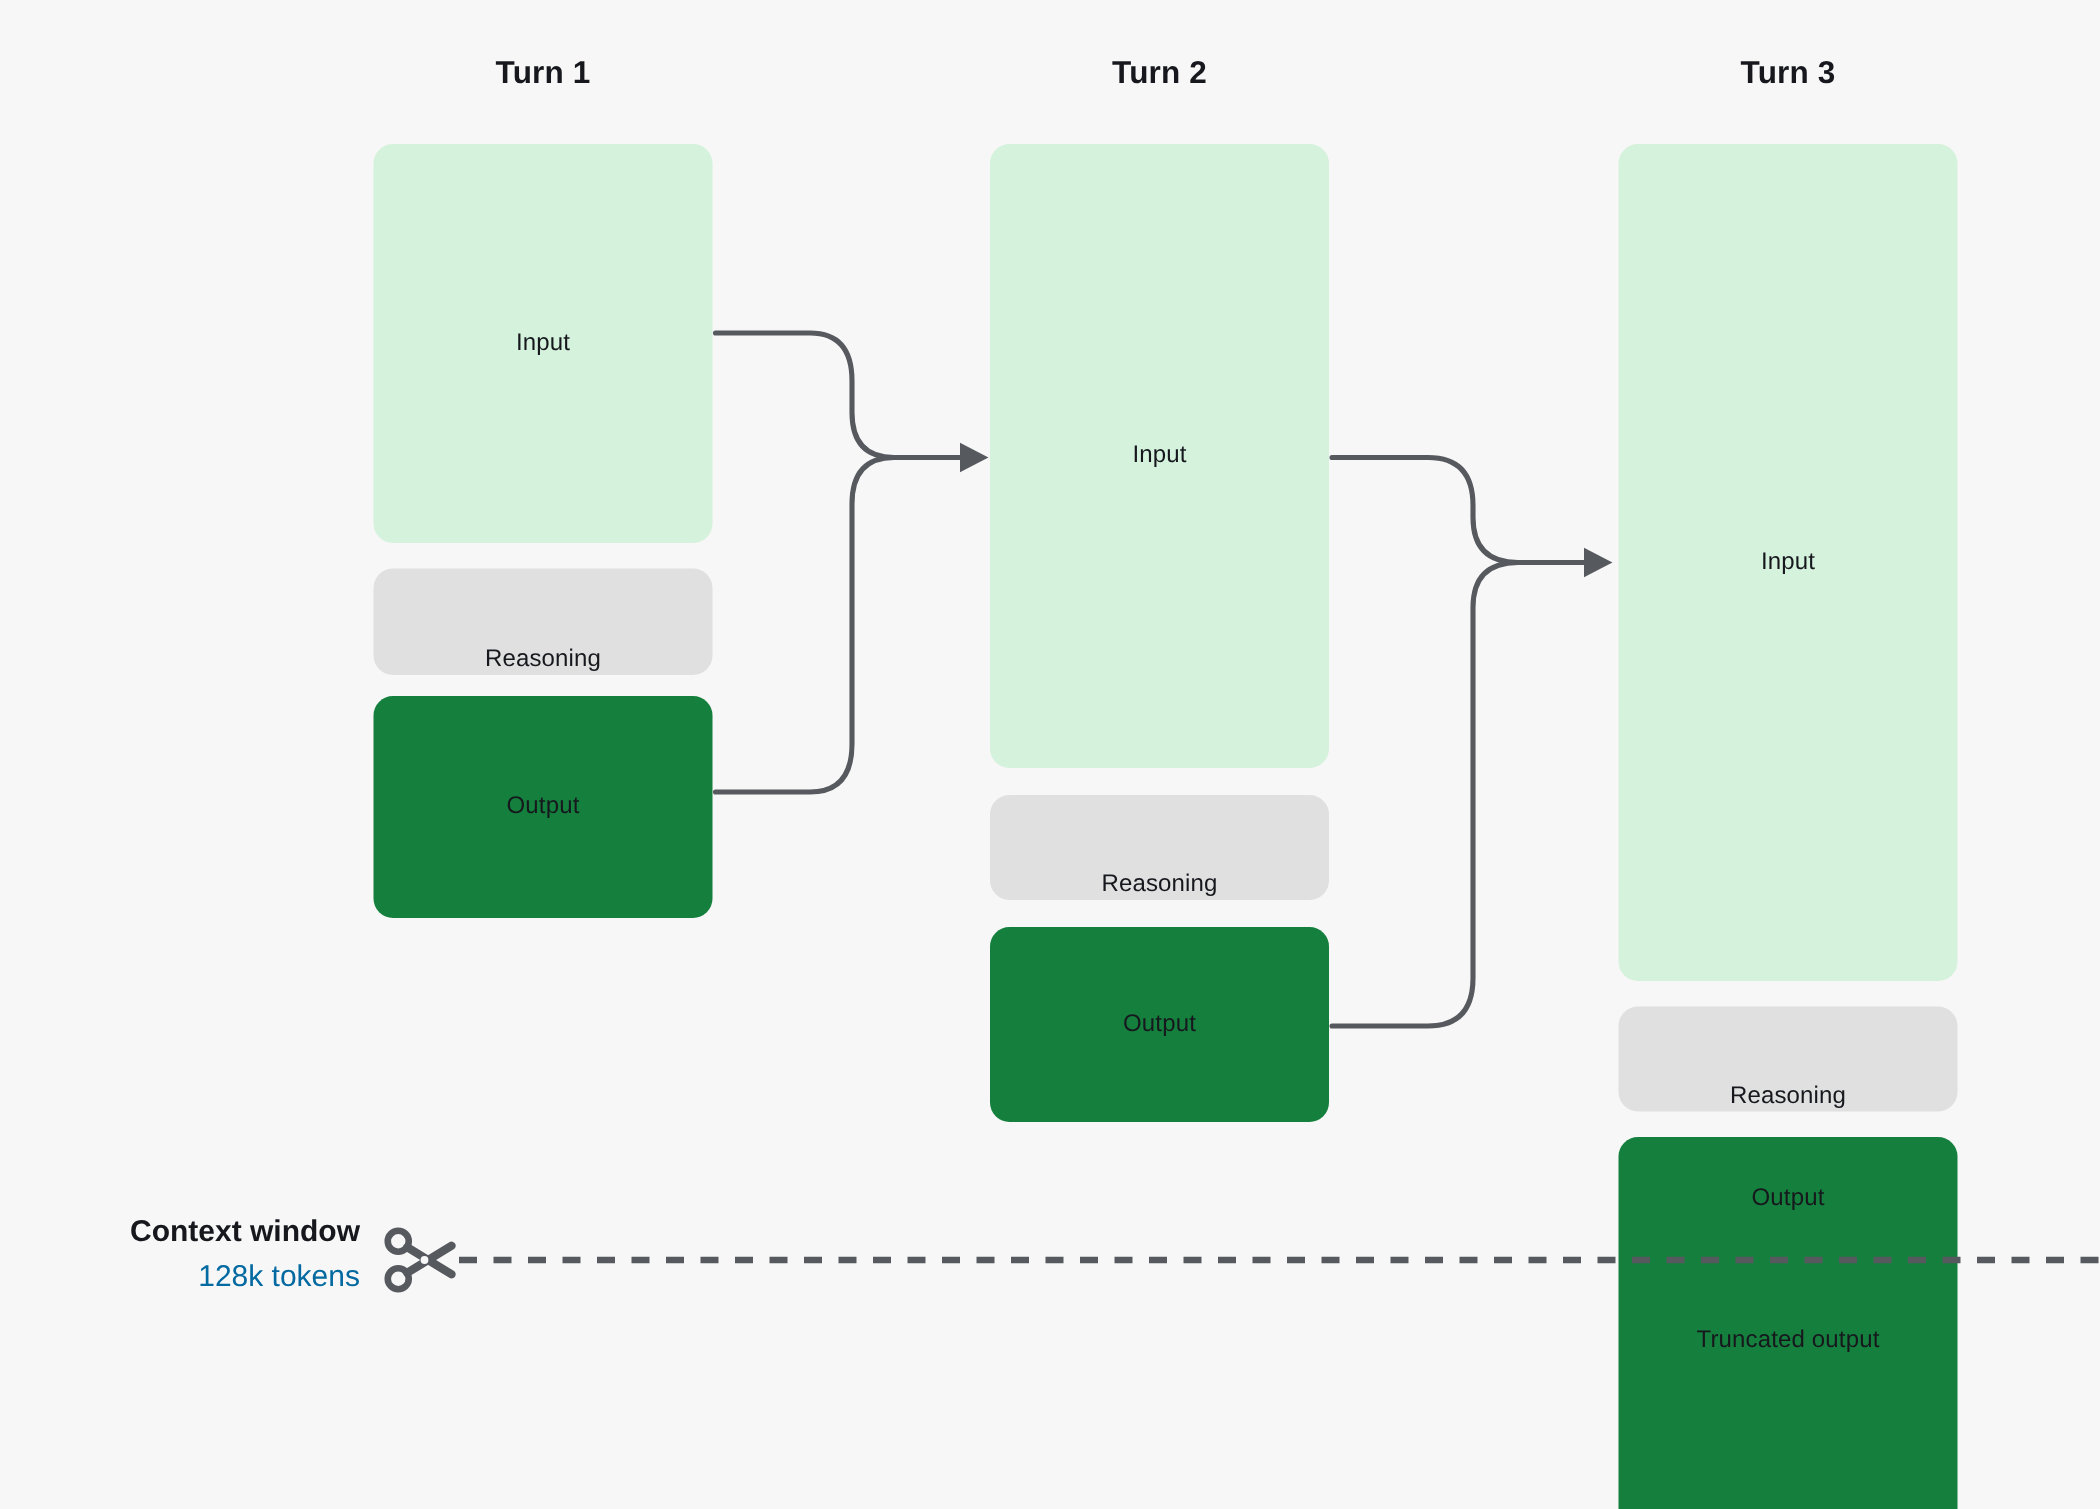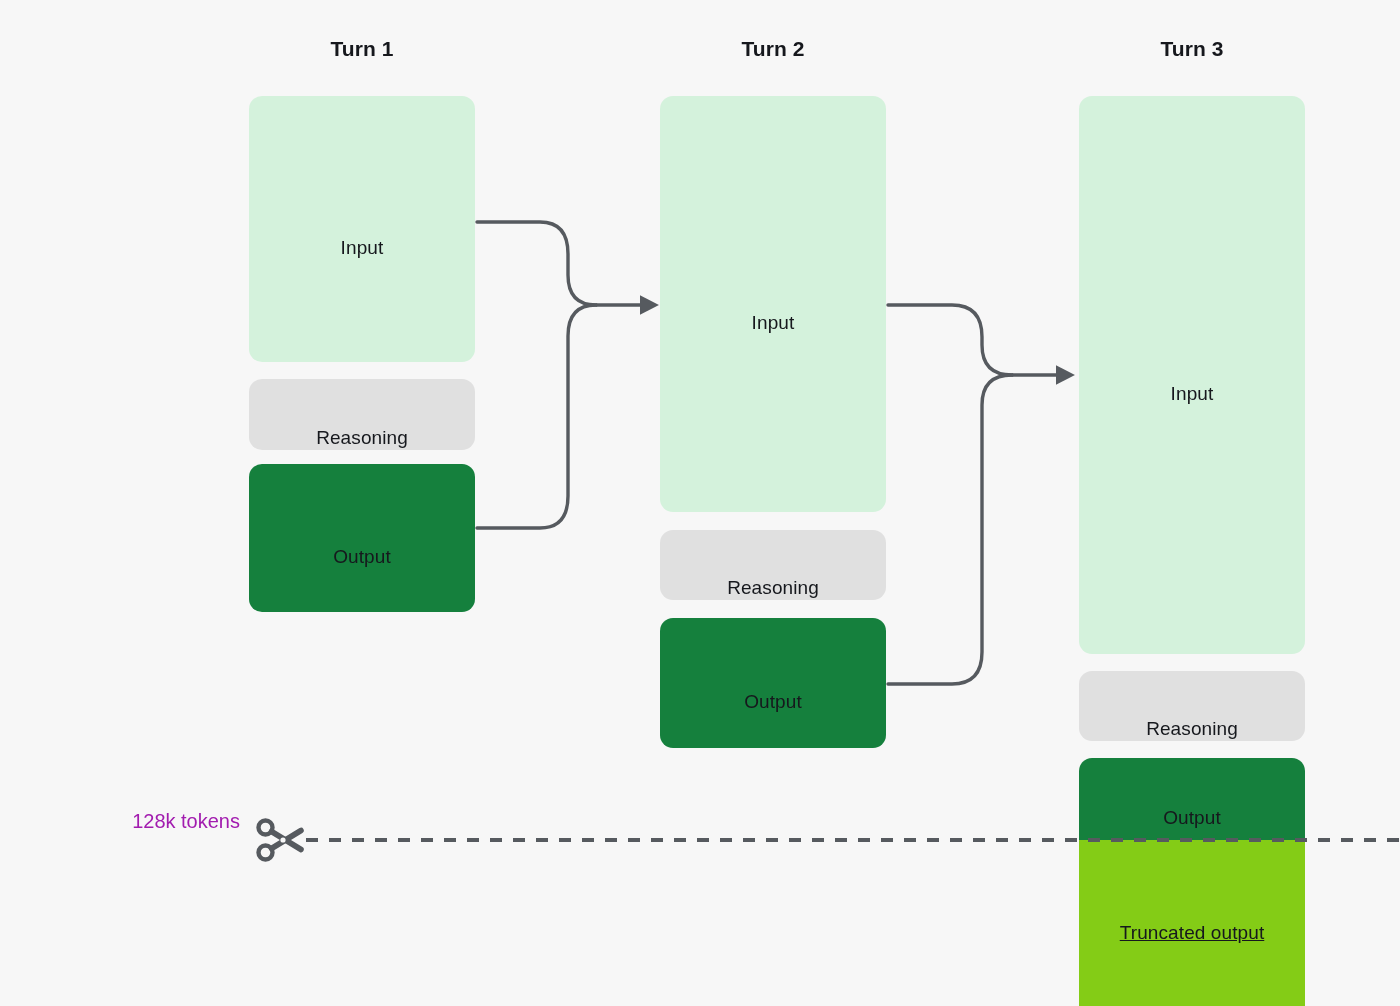--- a/index.html
+++ b/index.html
@@ -39,32 +39,31 @@
   
   .block {
     position: absolute;
     border-radius: 13px;
     display: flex;
     align-items: center;
     justify-content: center;
     box-sizing: border-box;
   }
   .block .block-label {
-    font-size: 19px;
+    font-size: 16px;
     font-weight: 400;
     line-height: 1.25;
     text-align: center;
     color: #16181d;
     letter-spacing: .1px;
-    margin-top: 37px;
   }
   .green { background: #d4f2dc; }
   .gray  { background: #e0e0e0; align-items: flex-end; }
   .blue  { background: #15803d; }
-  .red   { background: #84cc16; text-decoration: underline; }
+  .red   { background: #15803d; }
 
   
   #t1-input     { left: 249px; top: 96px;  width: 226px; height: 266px; }
   #t1-reasoning { left: 249px; top: 379px; width: 226px; height: 71px;  }
   #t1-output    { left: 249px; top: 464px; width: 226px; height: 148px; }
 
   
   #t2-input     { left: 660px; top: 96px;  width: 226px; height: 416px; }
   #t2-reasoning { left: 660px; top: 530px; width: 226px; height: 70px;  }
   #t2-output    { left: 660px; top: 618px; width: 226px; height: 130px; }
@@ -102,21 +101,21 @@
   #context-legend .ctx-title {
     font-size: 20px;
     font-weight: 700;
     color: #16181d;
     line-height: 1.5;
     white-space: nowrap;
   }
   #context-legend .ctx-sub {
     font-size: 20px;
     font-weight: 400;
-    color: #a21caf;
+    color: #0369a1;
     line-height: 1.5;
     white-space: nowrap;
   }
   #scissors-icon {
     position: absolute;
     left: 254px;
     top: 812px;
     width: 56px;
     height: 56px;
   }
@@ -192,20 +191,21 @@
     <g>
       <path d="M 888 305 L 952 305 Q 982 305 982 337 L 982 345 Q 982 375 1012 375" fill="none" stroke="#565a5f" stroke-width="3.4" stroke-linecap="round" stroke-linejoin="round"></path>
       <path d="M 888 684 L 952 684 Q 982 684 982 652 L 982 405 Q 982 375 1012 375" fill="none" stroke="#565a5f" stroke-width="3.4" stroke-linecap="round" stroke-linejoin="round"></path>
       <path d="M 1012 375 L 1060 375" fill="none" stroke="#565a5f" stroke-width="3.4" stroke-linecap="butt" marker-end="url(#arrowhead)"></path>
     </g>
 
     <path id="cut-line" d="M 306 840 L 1400 840" fill="none" stroke="#565a5f" stroke-width="4.2" stroke-dasharray="12 11" stroke-linecap="butt"></path>
   </svg>
 
   <div id="context-legend">
+    <div class="ctx-title">Context window</div>
     <div class="ctx-sub">128k tokens</div>
   </div>
 
   <svg id="scissors-icon" viewBox="0 0 56 56">
     <g stroke="#565a5f" stroke-width="4.4" fill="none" stroke-linecap="round">
       <circle cx="11.5" cy="15.5" r="7"></circle>
       <circle cx="11.5" cy="40.5" r="7"></circle>
     </g>
     <g stroke="#565a5f" stroke-width="5.6" stroke-linecap="round" fill="none">
       <line x1="17.5" y1="19.5" x2="47" y2="37.5"></line>

